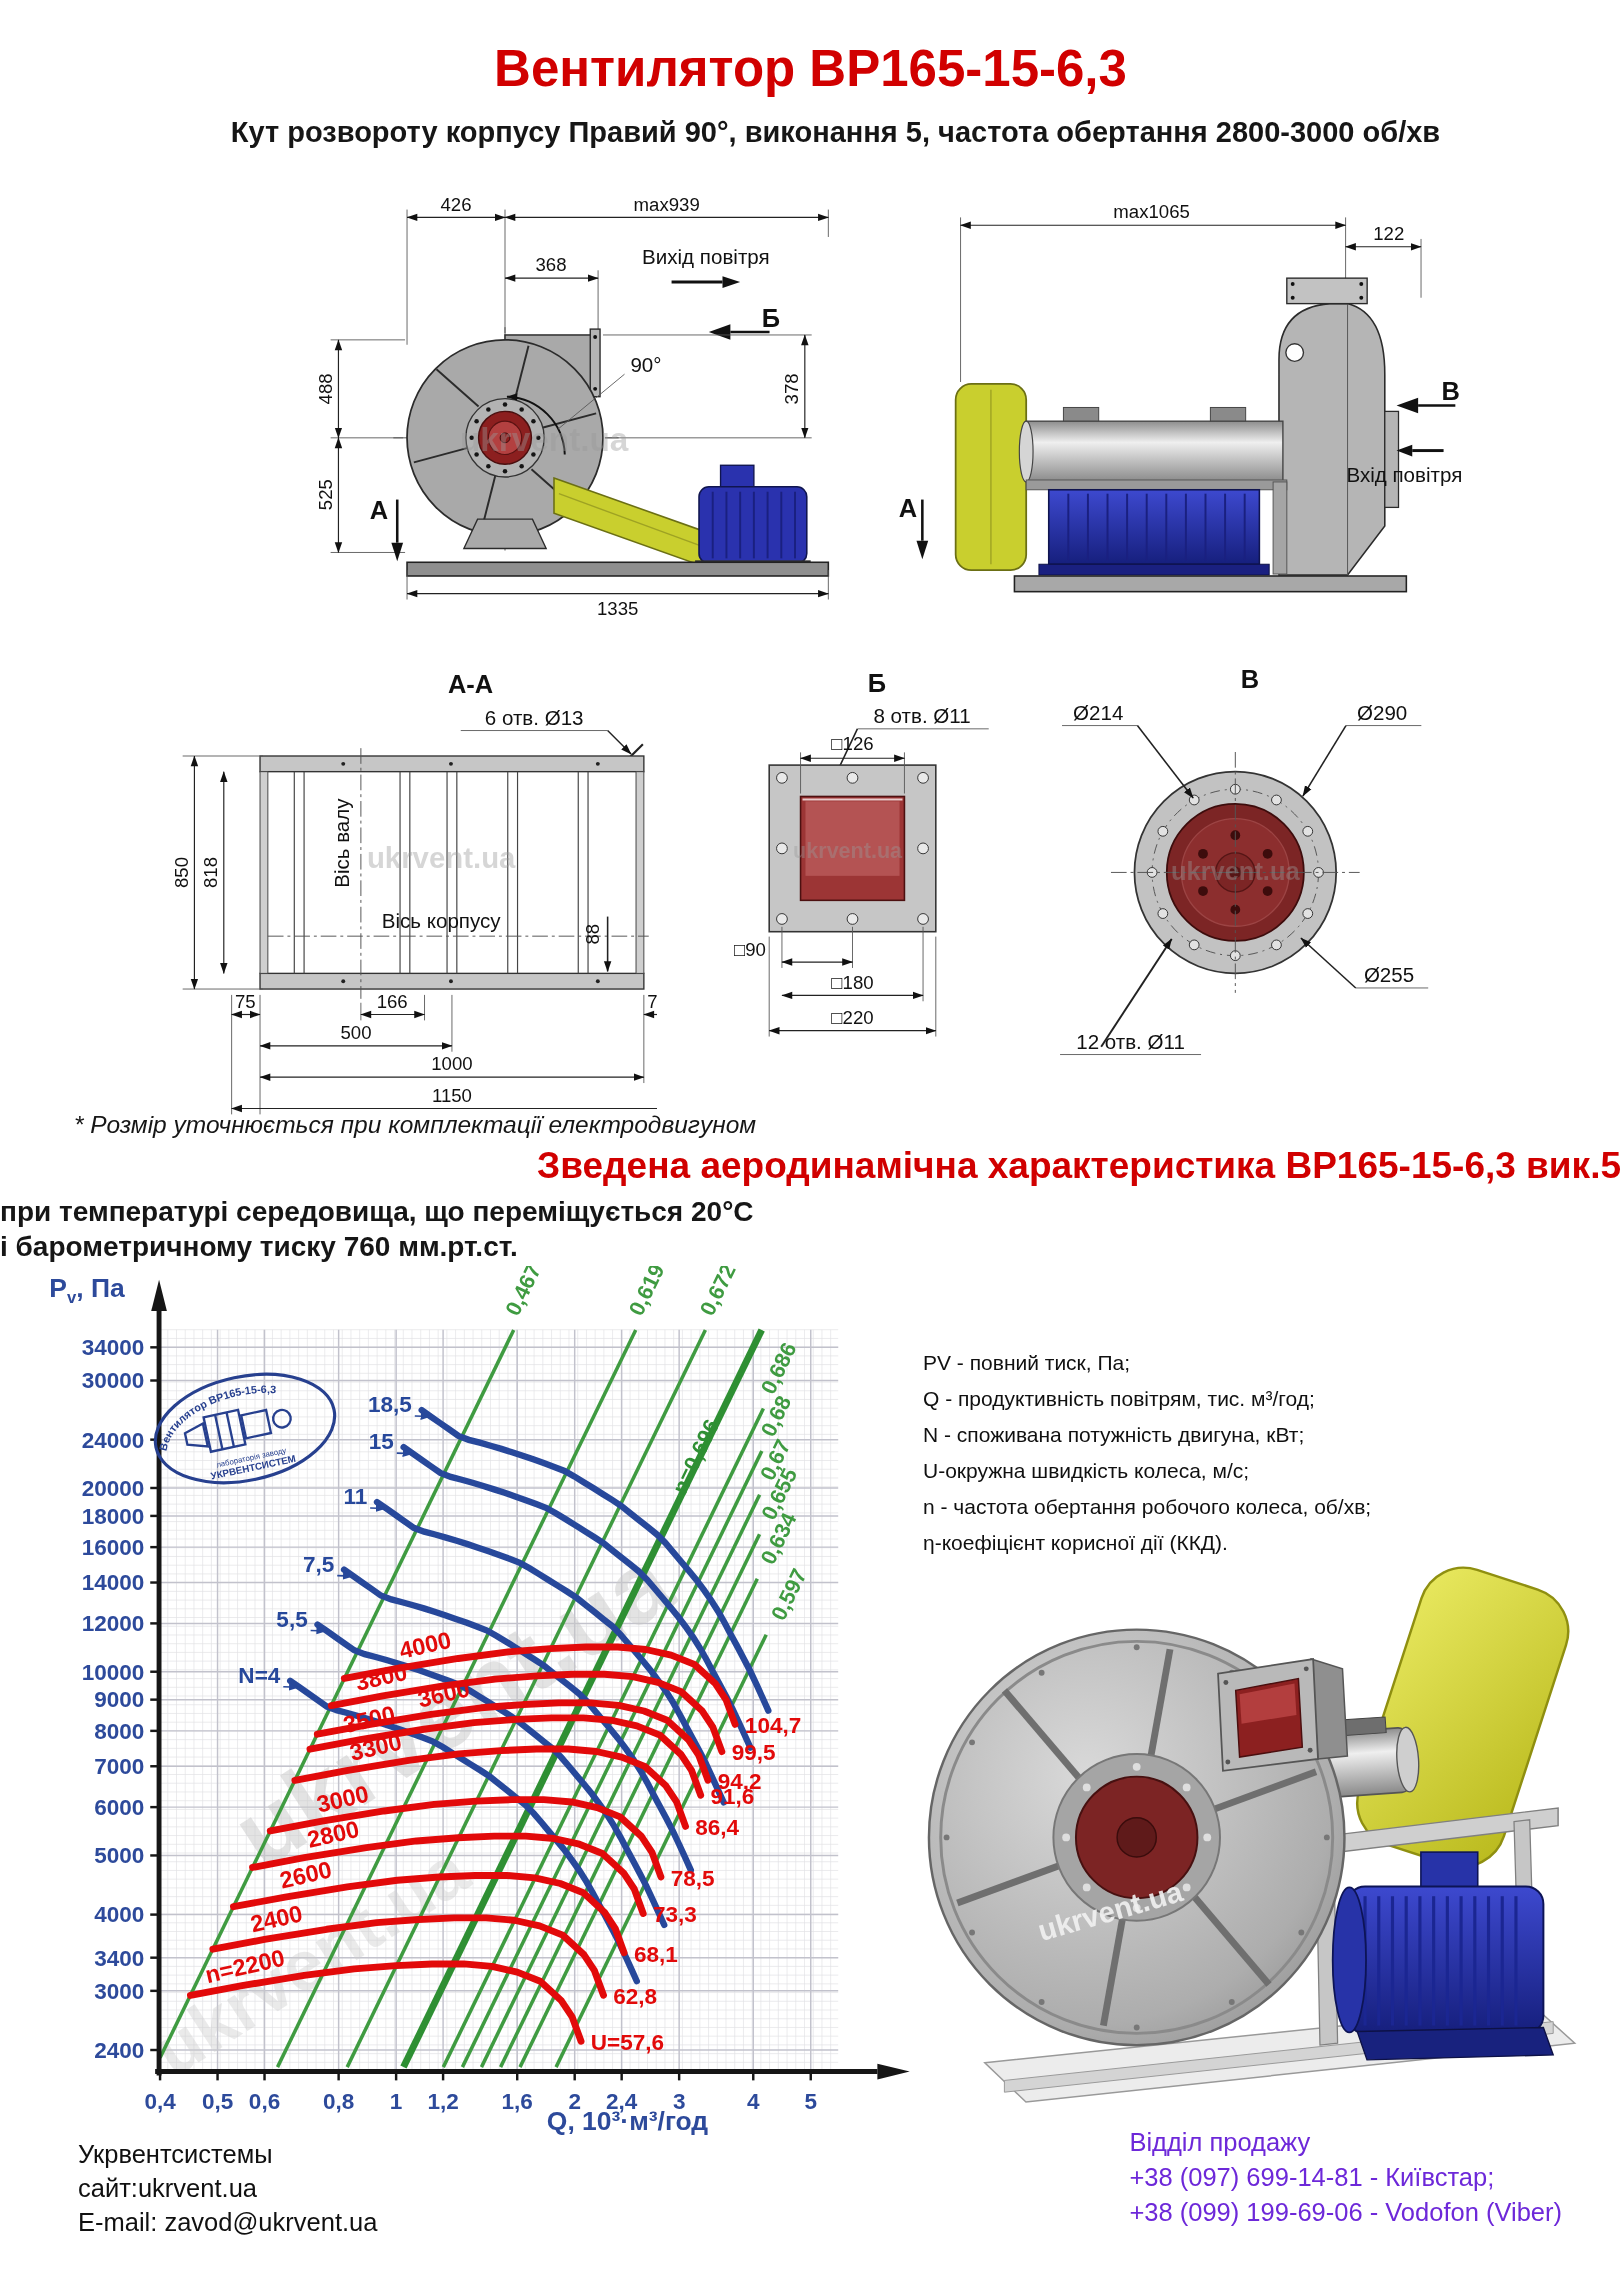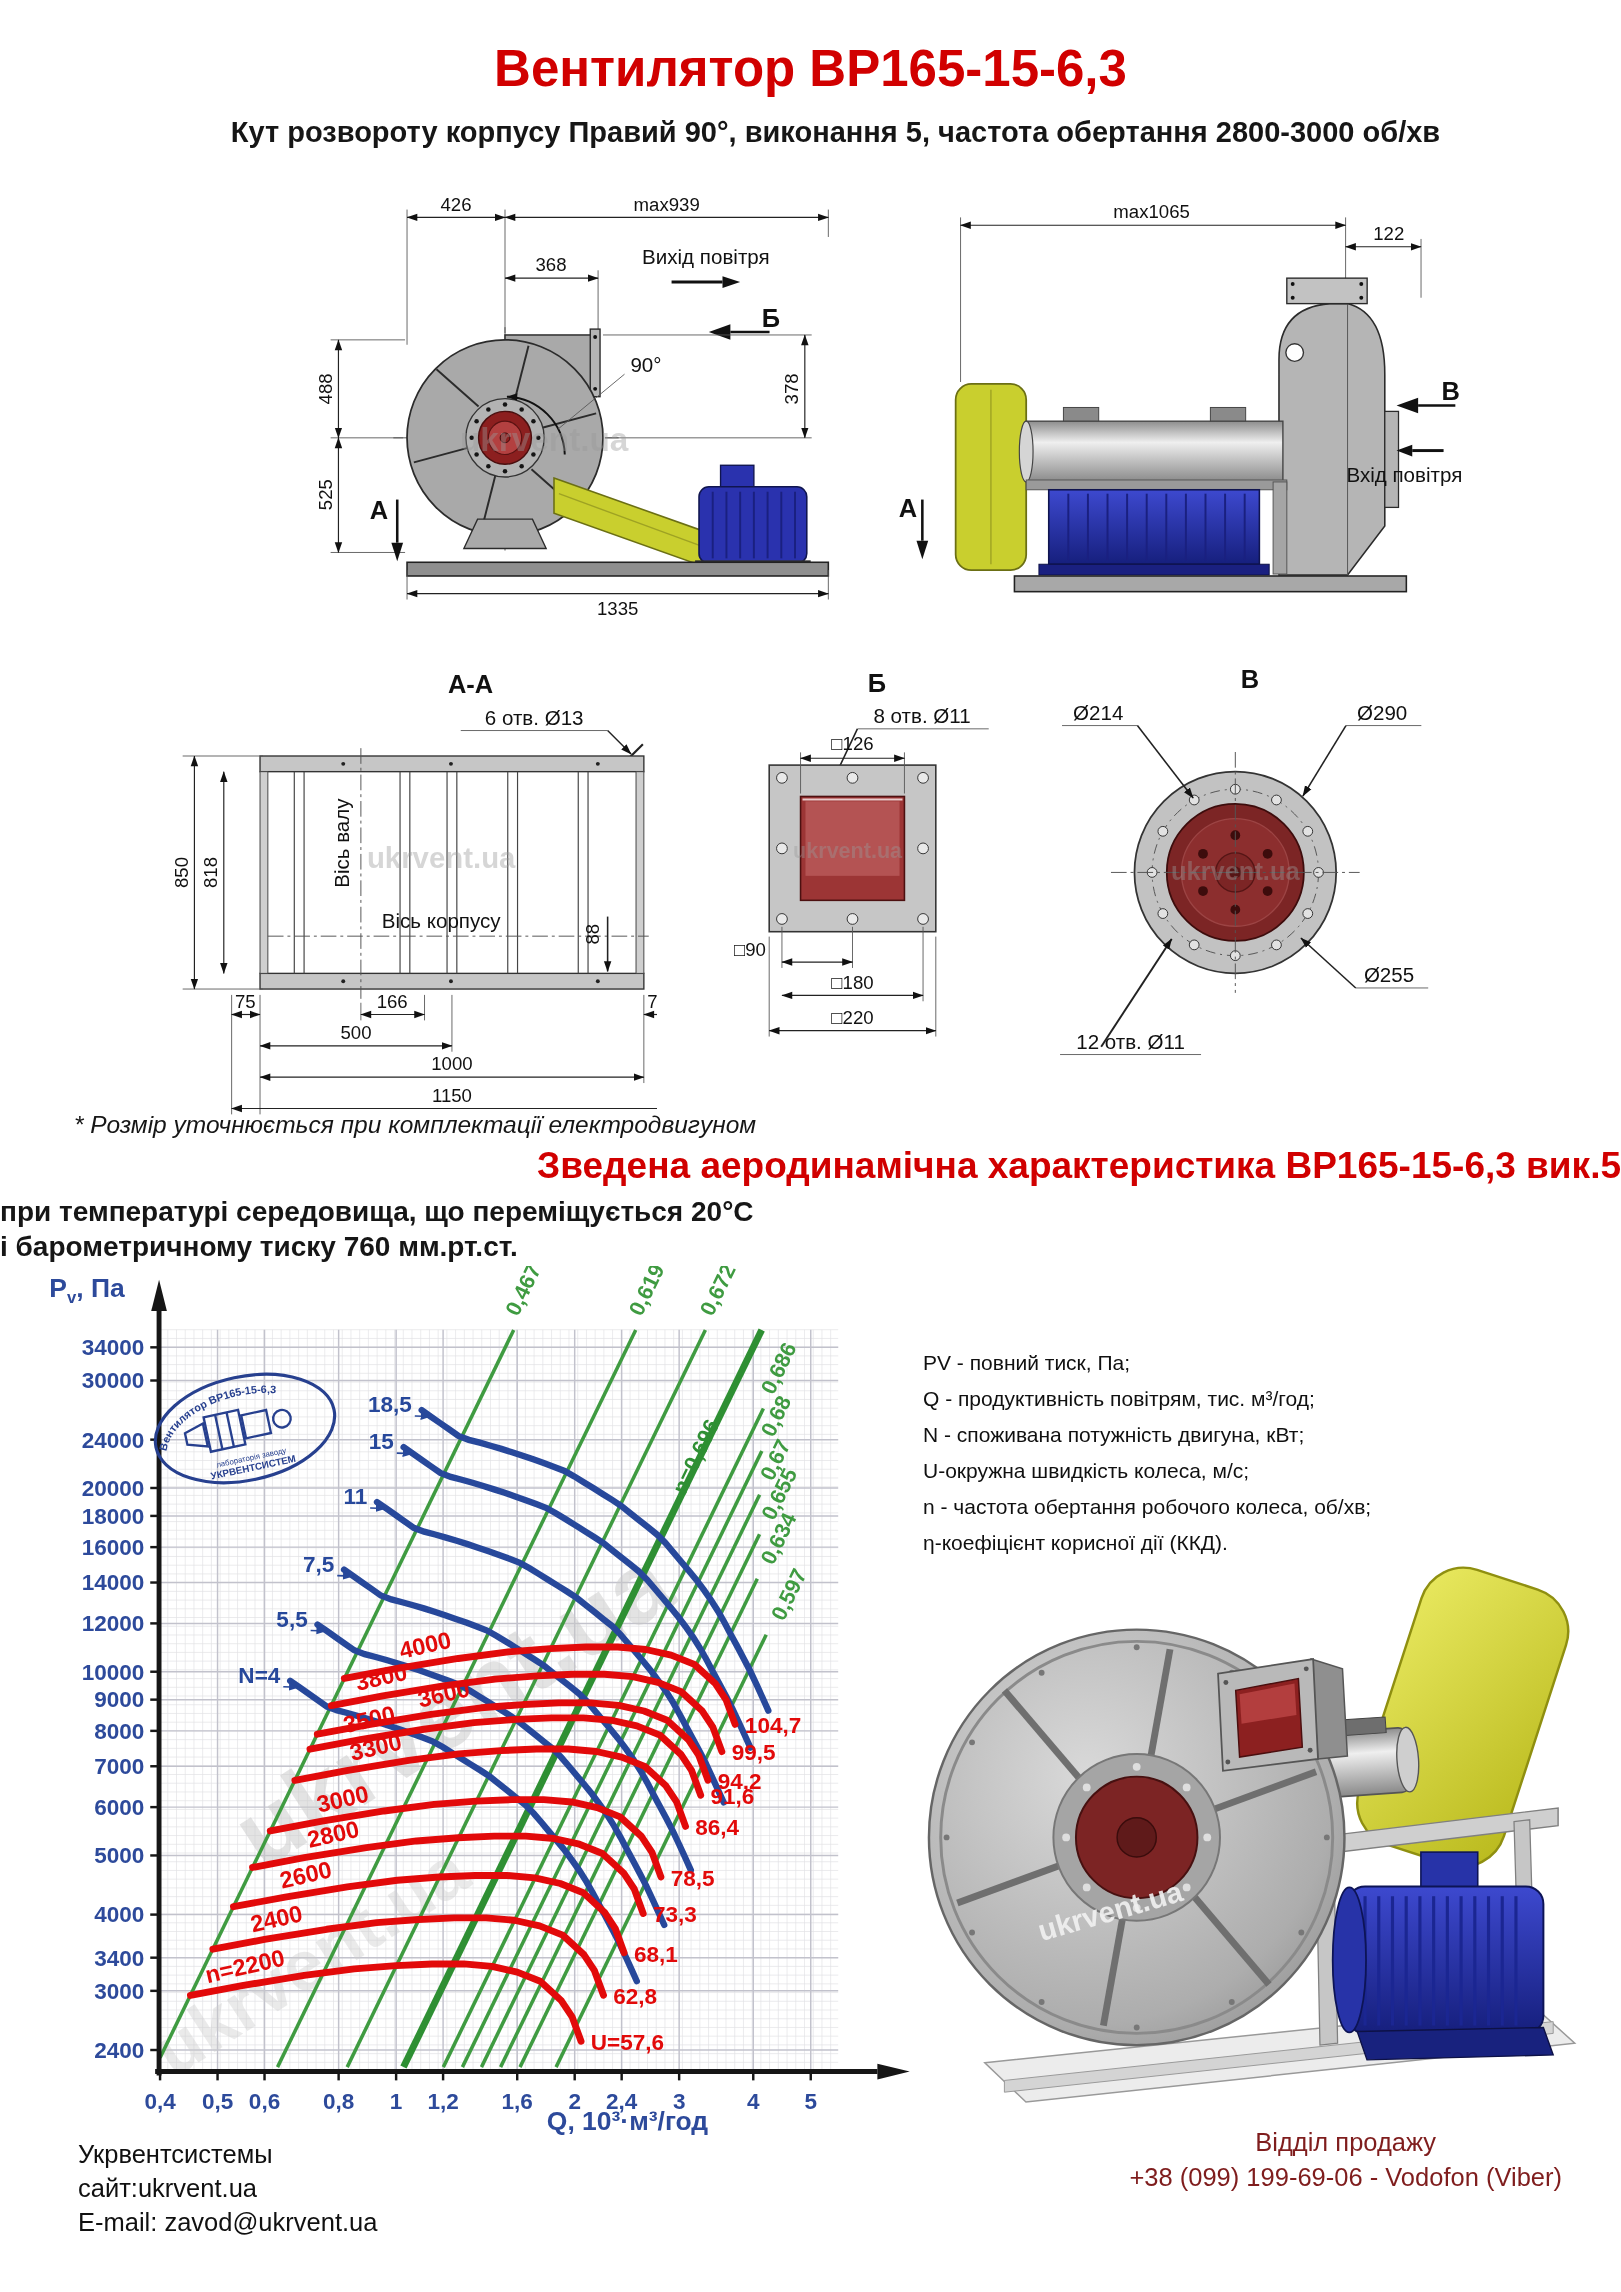--- a/index.html
+++ b/index.html
@@ -5,21 +5,21 @@
   html,body{margin:0;padding:0;background:#fff;}
   body{width:1621px;height:2293px;position:relative;font-family:"Liberation Sans",sans-serif;color:#111;overflow:hidden;}
   .abs{position:absolute;}
   .page-title{top:39px;left:0;width:1621px;text-align:center;font-size:51px;font-weight:bold;color:#d10000;}
   .page-subtitle{top:116px;left:0;width:1621px;text-align:center;font-size:29px;font-weight:bold;color:#161616;padding-left:25px;}
   .note{top:1111px;left:74px;font-size:24.5px;color:#161616;font-style:italic;}
   .aero-heading{top:1145px;left:0;width:1621px;text-align:right;font-size:37px;font-weight:bold;color:#d10000;}
   .aero-sub{left:0;width:1621px;text-align:left;font-size:28px;font-weight:bold;color:#161616;}
   .legend{top:1345px;left:923px;width:667px;font-size:21px;line-height:36px;color:#101010;}
   .footer-left{top:2137px;left:78px;font-size:25.5px;line-height:34px;color:#101010;}
-  .footer-right{top:2125px;right:59px;text-align:center;font-size:25.5px;line-height:35px;color:#7f1d1d;}
+  .footer-right{top:2125px;right:59px;text-align:left;font-size:25.5px;line-height:35px;color:#6d28d9;}
   svg text{font-family:"Liberation Sans",sans-serif;}
   .dt{font-size:19px;fill:#111;}
   .vt{font-size:21px;fill:#111;}
   .sec{font-size:26px;font-weight:bold;fill:#111;}
   .dl{stroke:#222;stroke-width:1.2;fill:none;}
   .xl{stroke:#555;stroke-width:0.9;fill:none;}
   .cl{stroke:#555;stroke-width:1;fill:none;stroke-dasharray:16 4 3 4;}
   .wm{fill:#9a9a9a;opacity:0.4;font-weight:bold;}
   #stamp-svg{transform:rotate(-12deg);}
 </style>
@@ -809,15 +809,16 @@
   <text x="118" y="436" font-size="30" font-weight="bold" fill="#f2f2f2" opacity="0.9" transform="rotate(-16 118 436)">ukrvent.ua</text>
 </svg>
 
 <div class="abs footer-left">
   <div>Укрвентсистемы</div>
   <div>сайт:ukrvent.ua</div>
   <div>E-mail: zavod@ukrvent.ua</div>
 </div>
 <div class="abs footer-right">
   <div>Відділ продажу</div>
+  <div>+38 (097) 699-14-81 - Київстар;</div>
   <div>+38 (099) 199-69-06 - Vodofon (Viber)</div>
 </div>
 
 
 </body></html>

